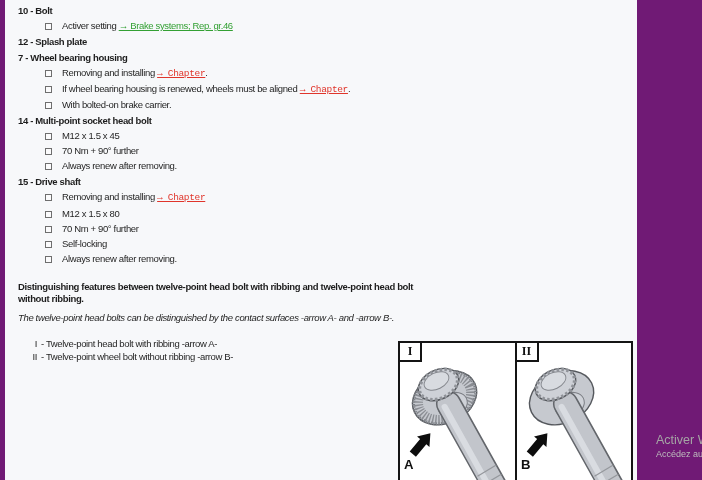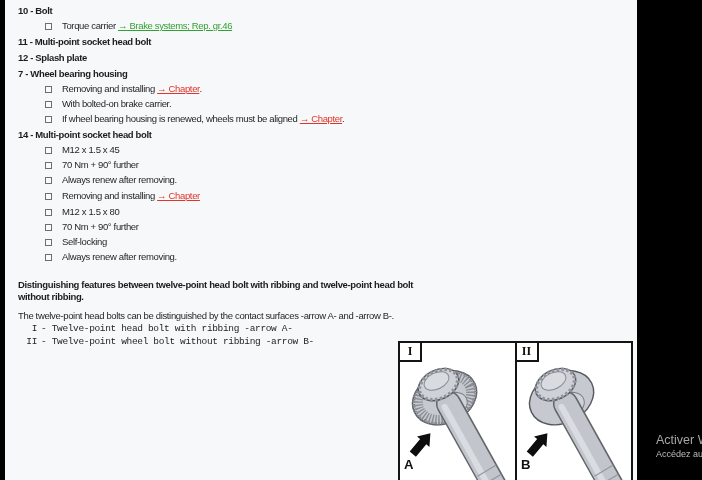--- a/index.html
+++ b/index.html
@@ -1,35 +1,35 @@
 <!DOCTYPE html>
 <html><head>
 <meta charset="utf-8">
 <style>
   html,body{margin:0;padding:0;}
   body{font-family:"Liberation Sans", sans-serif;}
-  #page{position:relative;width:702px;height:480px;background:#000000;overflow:hidden;
+  #page{position:relative;width:702px;height:480px;background:#701a75;overflow:hidden;
         color:#262626;font-size:9.5px;letter-spacing:-0.35px;}
   #content-pane{position:absolute;left:5px;top:0;width:632px;height:480px;background:#f7f8fa;}
   #content-inner{padding:3px 0 0 13px;}
 
   
   .item{margin-bottom:1px;}
   .item-label{font-weight:bold;line-height:15px;color:#1d1d1d;}
   .bullet-row{position:relative;padding-left:44px;line-height:15px;}
   .bullet-square{position:absolute;left:27px;top:4.5px;width:5px;height:5px;
                  border:1px solid #6e6e6e;background:#fbfbfc;}
   .link-green{color:#33a033;text-decoration:underline;cursor:pointer;margin-top:8px;}
-  .link-red{color:#e0352b;text-decoration:underline;cursor:pointer;}
+  .link-red{color:#e0352b;text-decoration:underline;cursor:pointer;font-family:Liberation Mono, monospace;}
 
   
   #distinguishing{margin-top:15px;width:396px;}
   #section-heading{font-weight:bold;line-height:12px;color:#1d1d1d;}
-  #section-paragraph{margin-top:7px;line-height:12px;}
-  #figure-legend{margin-top:0;padding-left:7px;font-family:Liberation Mono, monospace;}
+  #section-paragraph{margin-top:7px;line-height:12px;font-style:italic;}
+  #figure-legend{margin-top:13px;padding-left:7px;}
   .legend-row{line-height:13px;}
   .legend-numeral{display:inline-block;width:12px;text-align:right;margin-right:4px;}
 
   
   #figure{position:absolute;left:398px;top:341px;width:235px;height:175px;display:flex;}
   .panel{position:relative;flex:1;border:2px solid #141414;background:#ffffff;overflow:hidden;}
   .panel + .panel{margin-left:-2px;}
   .panel-label-box{position:absolute;left:-2px;top:-2px;width:20px;height:17px;
                    border:2px solid #141414;background:#ffffff;z-index:2;
                    display:flex;align-items:center;justify-content:center;
@@ -44,41 +44,41 @@
 </style>
 </head>
 <body>
 
 <div id="page">
   <div id="content-pane">
     <div id="content-inner">
       <div id="parts-list">
           <div class="item">
             <div class="item-label">10 - Bolt</div>
-            <div class="bullet-row"><span class="bullet-square"></span><span class="bullet-text"><span>Torque carrier </span><a class="link-green">→ Brake systems; Rep. gr.46</a></span></div>
+            <div class="bullet-row"><span class="bullet-square"></span><span class="bullet-text"><span>Activer setting </span><a class="link-green">→ Brake systems; Rep. gr.46</a></span></div>
           </div>
           <div class="item">
-            <div class="item-label">11 - Multi-point socket head bolt</div>
           </div>
           <div class="item">
             <div class="item-label">12 - Splash plate</div>
           </div>
           <div class="item">
             <div class="item-label">7 - Wheel bearing housing</div>
             <div class="bullet-row"><span class="bullet-square"></span><span class="bullet-text"><span>Removing and installing </span><a class="link-red">→ Chapter</a><span>.</span></span></div>
+            <div class="bullet-row"><span class="bullet-square"></span><span class="bullet-text"><span>If wheel bearing housing is renewed, wheels must be aligned </span><a class="link-red">→ Chapter</a><span>.</span></span></div>
             <div class="bullet-row"><span class="bullet-square"></span><span class="bullet-text"><span>With bolted-on brake carrier.</span></span></div>
-            <div class="bullet-row"><span class="bullet-square"></span><span class="bullet-text"><span>If wheel bearing housing is renewed, wheels must be aligned </span><a class="link-red">→ Chapter</a><span>.</span></span></div>
           </div>
           <div class="item">
             <div class="item-label">14 - Multi-point socket head bolt</div>
             <div class="bullet-row"><span class="bullet-square"></span><span class="bullet-text"><span>M12 x 1.5 x 45</span></span></div>
             <div class="bullet-row"><span class="bullet-square"></span><span class="bullet-text"><span>70 Nm + 90° further</span></span></div>
             <div class="bullet-row"><span class="bullet-square"></span><span class="bullet-text"><span>Always renew after removing.</span></span></div>
           </div>
           <div class="item">
+            <div class="item-label">15 - Drive shaft</div>
             <div class="bullet-row"><span class="bullet-square"></span><span class="bullet-text"><span>Removing and installing </span><a class="link-red">→ Chapter</a></span></div>
           </div>
           <div class="item">
             <div class="bullet-row"><span class="bullet-square"></span><span class="bullet-text"><span>M12 x 1.5 x 80</span></span></div>
             <div class="bullet-row"><span class="bullet-square"></span><span class="bullet-text"><span>70 Nm + 90° further</span></span></div>
             <div class="bullet-row"><span class="bullet-square"></span><span class="bullet-text"><span>Self-locking</span></span></div>
             <div class="bullet-row"><span class="bullet-square"></span><span class="bullet-text"><span>Always renew after removing.</span></span></div>
           </div>
         </div>
       <div id="distinguishing">

